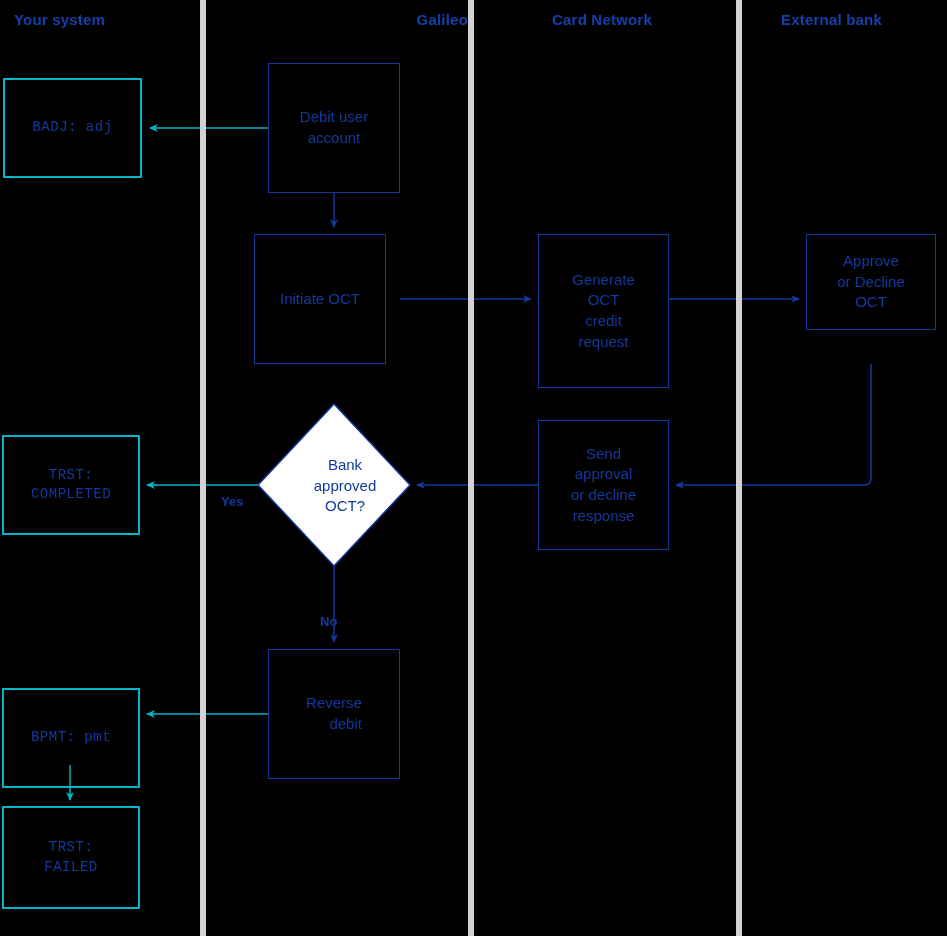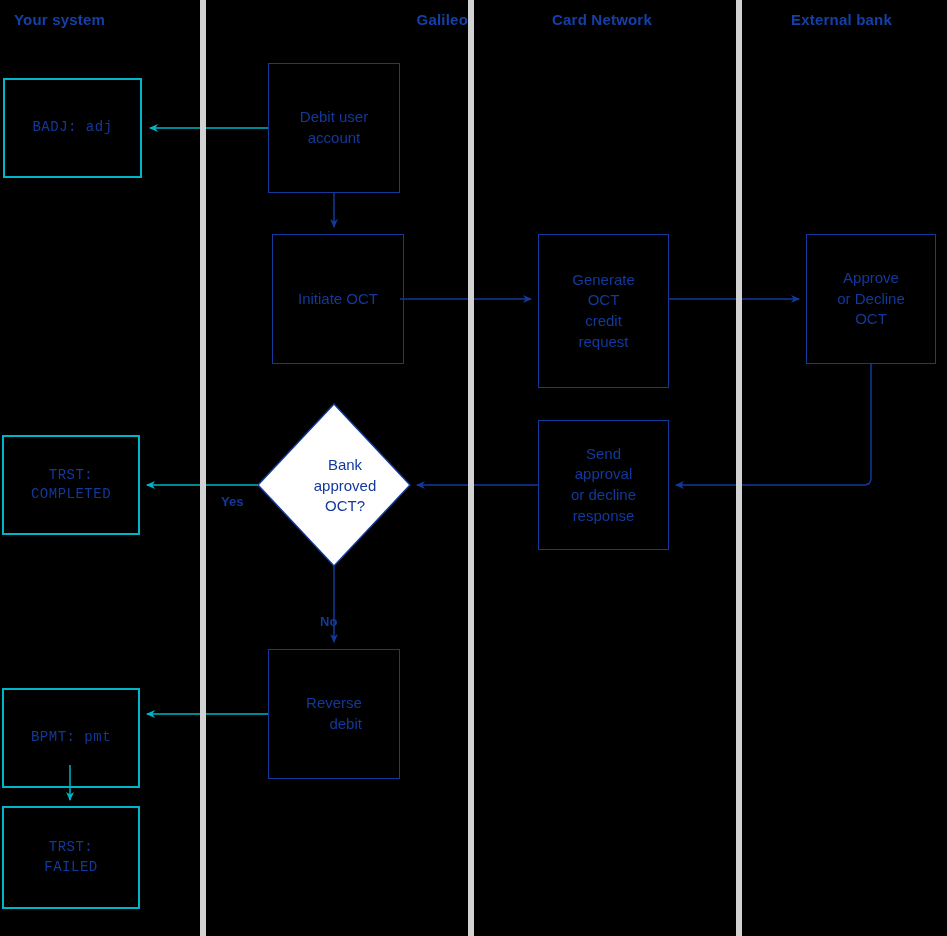--- a/index.html
+++ b/index.html
@@ -114,43 +114,43 @@
   <line x1="70" y1="765" x2="70" y2="800" stroke="#00b5c8" stroke-width="1.5" marker-end="url(#arrow-teal)"></line>
 </svg>
 
 <div class="swimlane-divider" style="left:200px;"></div>
 <div class="swimlane-divider" style="left:468px;"></div>
 <div class="swimlane-divider" style="left:736px;"></div>
 
 <div class="lane-header" style="left:14px; top:11px;">Your system</div>
 <div class="lane-header" style="left:0; top:11px; width:468px; text-align:right;">Galileo</div>
 <div class="lane-header" style="left:468px; top:11px; width:268px; text-align:center;">Card Network</div>
-<div class="lane-header" style="left:736px; top:11px; width:191px; text-align:center;padding-left:10px;">External bank</div>
+<div class="lane-header" style="left:736px; top:11px; width:191px; text-align:center;">External bank</div>
 
 <div class="node node-state" style="left:3px; top:78px; width:139px; height:100px;">
   <span class="node-text">BADJ: adj</span>
 </div>
 
 <div class="node node-process" style="left:268px; top:63px; width:132px; height:130px;">
   <span class="node-text">Debit user
 account</span>
 </div>
 
-<div class="node node-process" style="left:272px; top:234px; width:132px; height:130px;">
+<div class="node node-process" style="left:254px; top:234px; width:132px; height:130px;">
   <span class="node-text">Initiate OCT</span>
 </div>
 
 <div class="node node-process" style="left:538px; top:234px; width:131px; height:154px;">
   <span class="node-text">Generate
 OCT
 credit
 request</span>
 </div>
 
-<div class="node node-process" style="left:806px; top:234px; width:130px; height:130px;">
+<div class="node node-process" style="left:806px; top:234px; width:130px; height:96px;">
   <span class="node-text">Approve
 or Decline
 OCT</span>
 </div>
 
 <div class="node node-state" style="left:2px; top:435px; width:138px; height:100px;">
   <span class="node-text">TRST:
 COMPLETED</span>
 </div>
 

